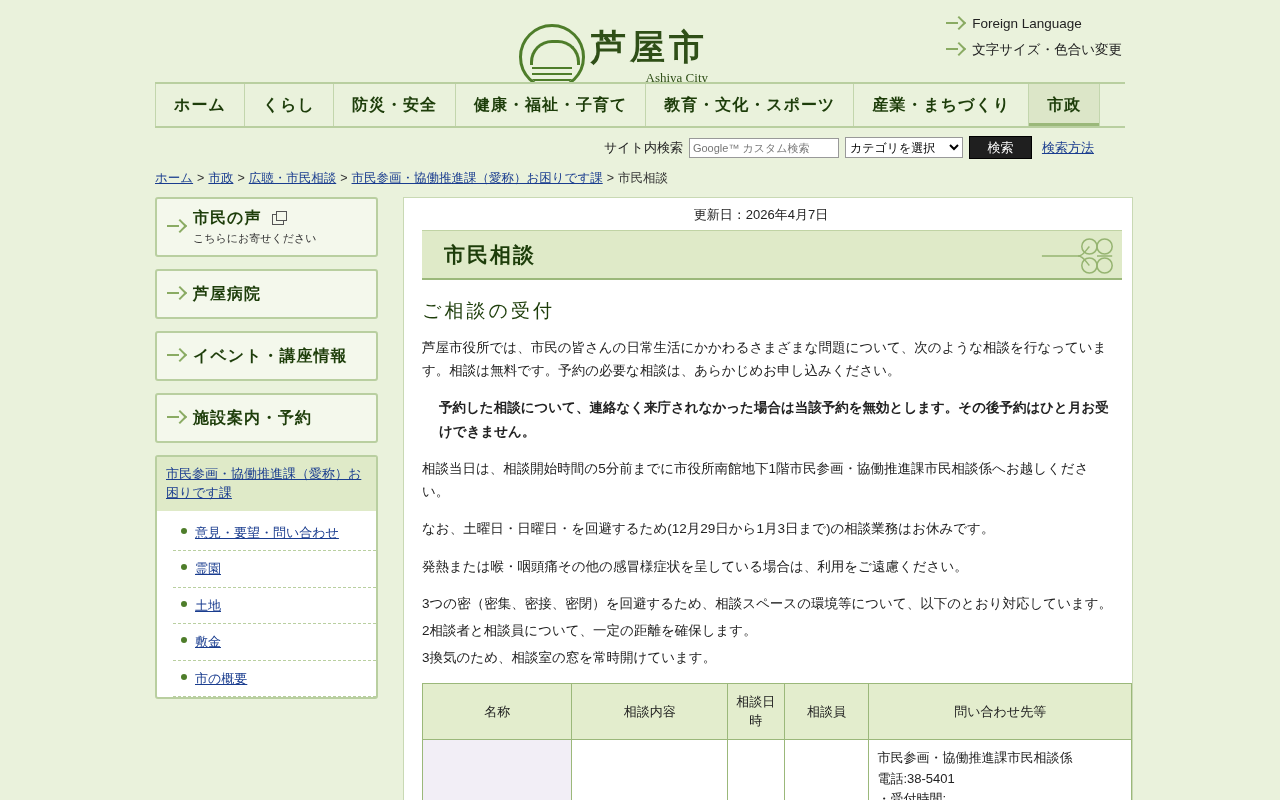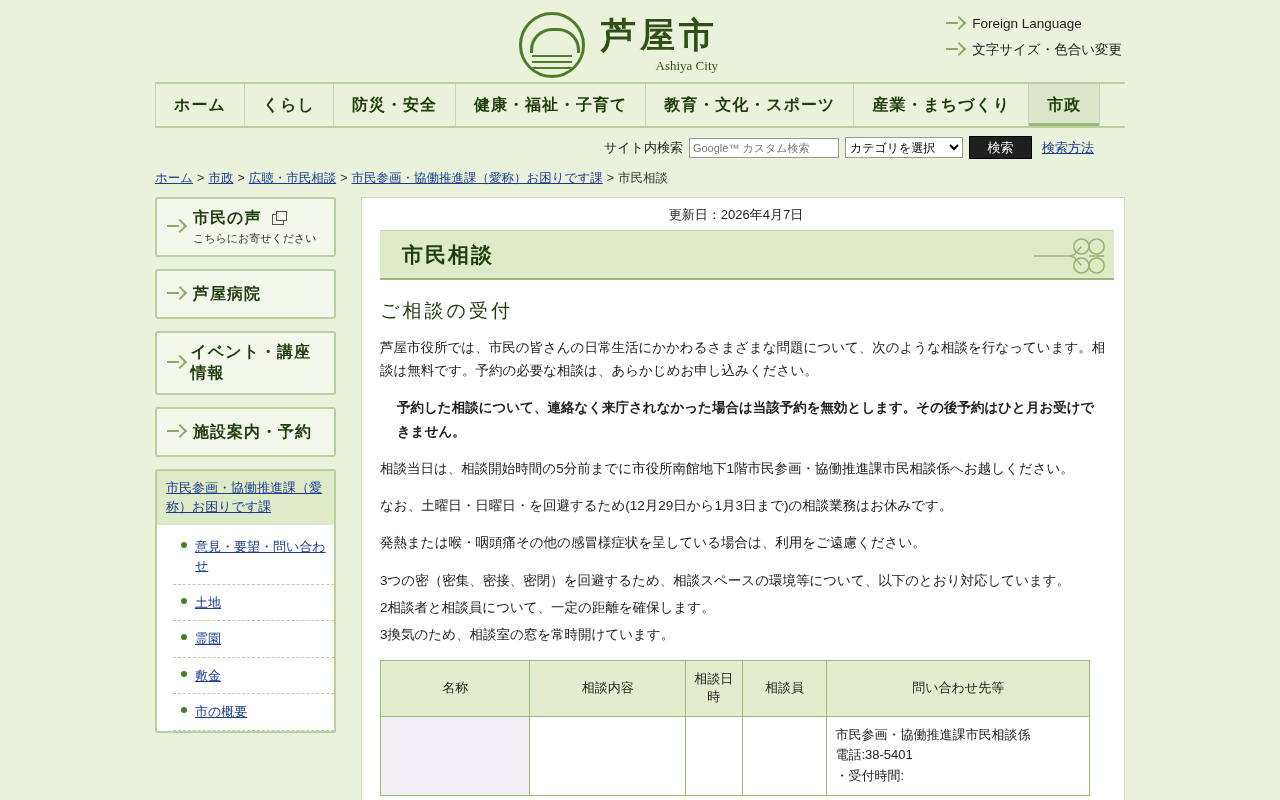--- a/index.html
+++ b/index.html
@@ -15,22 +15,22 @@
   .page { width: 1280px; height: 800px; position: relative; }
 
   
   .header {
     position: relative;
     height: 82px;
     background: #eaf2dc;
   }
   .logo-block {
     position: absolute;
-    left: 519px; top: 12px;
-    display: flex; align-items: center; gap: 16px;
+    left: 519px; top: 24px;
+    display: flex; align-items: center; gap: 6px;
   }
   .logo-mark {
     width: 66px; height: 66px;
     border-radius: 50%;
     border: 3px solid #4e7d2a;
     background: #eaf2dc;
     position: relative;
     overflow: hidden;
   }
   .logo-mark::before {
@@ -183,21 +183,21 @@
   }
   .breadcrumb .sep { margin: 0 4px; color: #333; }
 
   
   .body-wrap {
     display: flex;
     margin: 10px 0 0 155px;
     width: 970px;
     align-items: flex-start;
   }
-  .sidebar { width: 181px; flex: none; }
+  .sidebar { width: 223px; flex: none; }
   .side-btn {
     border: 2px solid #b9cfa0;
     background: #f4f8ec;
     border-radius: 3px;
     margin-bottom: 12px;
     padding: 9px 10px;
     display: flex; align-items: center; gap: 8px;
     cursor: pointer;
     min-height: 50px;
   }
@@ -438,22 +438,22 @@
           <span class="txt-main">施設案内・予約</span>
         </span>
       </div>
 
       <div class="side-section">
         <div class="side-section-head">
           <a>市民参画・協働推進課（愛称）お困りです課</a>
         </div>
         <ul class="side-list">
           <li><a>意見・要望・問い合わせ</a></li>
+          <li><a>霊園</a></li>
           <li><a>土地</a></li>
-          <li><a>霊園</a></li>
           <li><a>敷金</a></li>
           <li><a>市の概要</a></li>
         </ul>
       </div>
     </div>
 
     <div class="main">
       <div class="updated">更新日：2026年4月7日</div>
 
       <div class="page-title-band">

